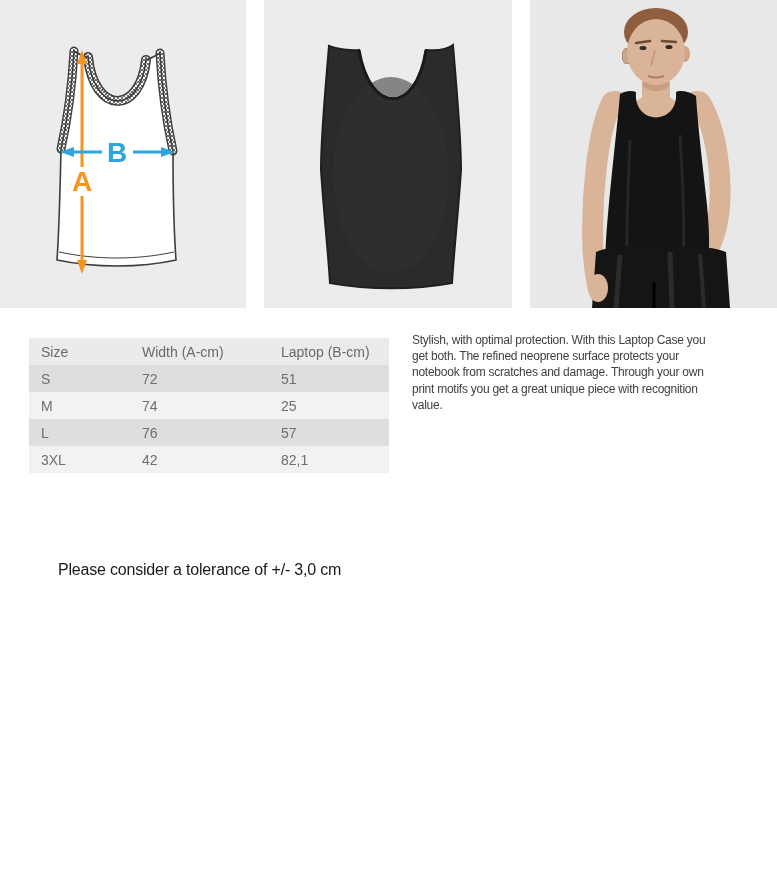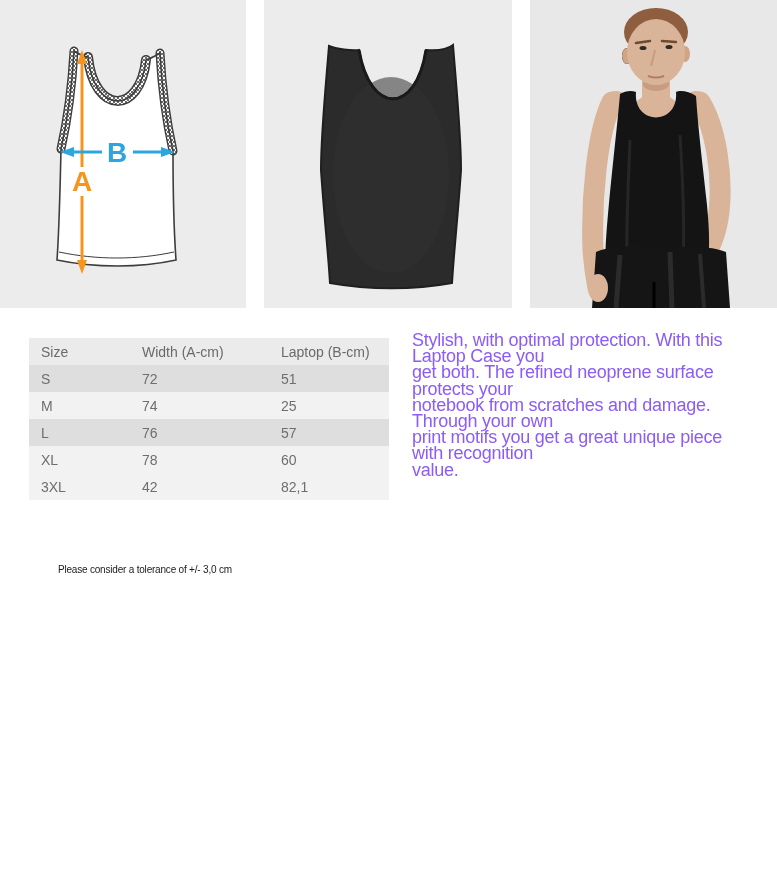--- a/index.html
+++ b/index.html
@@ -26,30 +26,30 @@
     height:27px;padding:0 0 0 12px;text-align:left;font-weight:normal;
     white-space:nowrap;overflow:hidden;vertical-align:middle;
   }
   tr.head-row{background:#ebebeb;color:#6a6a6a;padding-left:32px;}
   tr.row-dark{background:#dedede;}
   tr.row-light{background:#f2f2f2;}
 
   
   .description{
     position:absolute;left:412px;top:332px;width:336px;
-    font-size:18px;line-height:16.2px;color:#8b5cf6;letter-spacing:-0.25px;
+    font-size:12px;line-height:16.2px;color:#404040;letter-spacing:-0.25px;
   }
   .description .para{white-space:pre-line;margin:0;}
   .description .specs{margin-top:11px;}
   .description .spec-line{white-space:nowrap;}
 
   
   .tolerance{
     position:absolute;left:58px;top:561px;
-    font-size:10px;line-height:18px;color:#1a1a1a;letter-spacing:-0.2px;
+    font-size:16px;line-height:18px;color:#1a1a1a;letter-spacing:-0.2px;
   }
 </style>
 </head>
 <body>
 
 <div class="gallery">
 
   <div class="panel panel-1">
     <svg width="246" height="308" viewBox="0 0 246 308">
       <defs>
@@ -177,25 +177,20 @@
       <td>M</td>
       <td>74</td>
       <td>25</td>
     </tr>
     <tr class="row-dark">
       <td>L</td>
       <td>76</td>
       <td>57</td>
     </tr>
     <tr class="row-light">
-      <td>XL</td>
-      <td>78</td>
-      <td>60</td>
-    </tr>
-    <tr class="row-light">
       <td>3XL</td>
       <td>42</td>
       <td>82,1</td>
     </tr>
   </tbody>
 </table>
 
 <div class="description">
   <p class="para">Stylish, with optimal protection. With this Laptop Case you
 get both. The refined neoprene surface protects your

